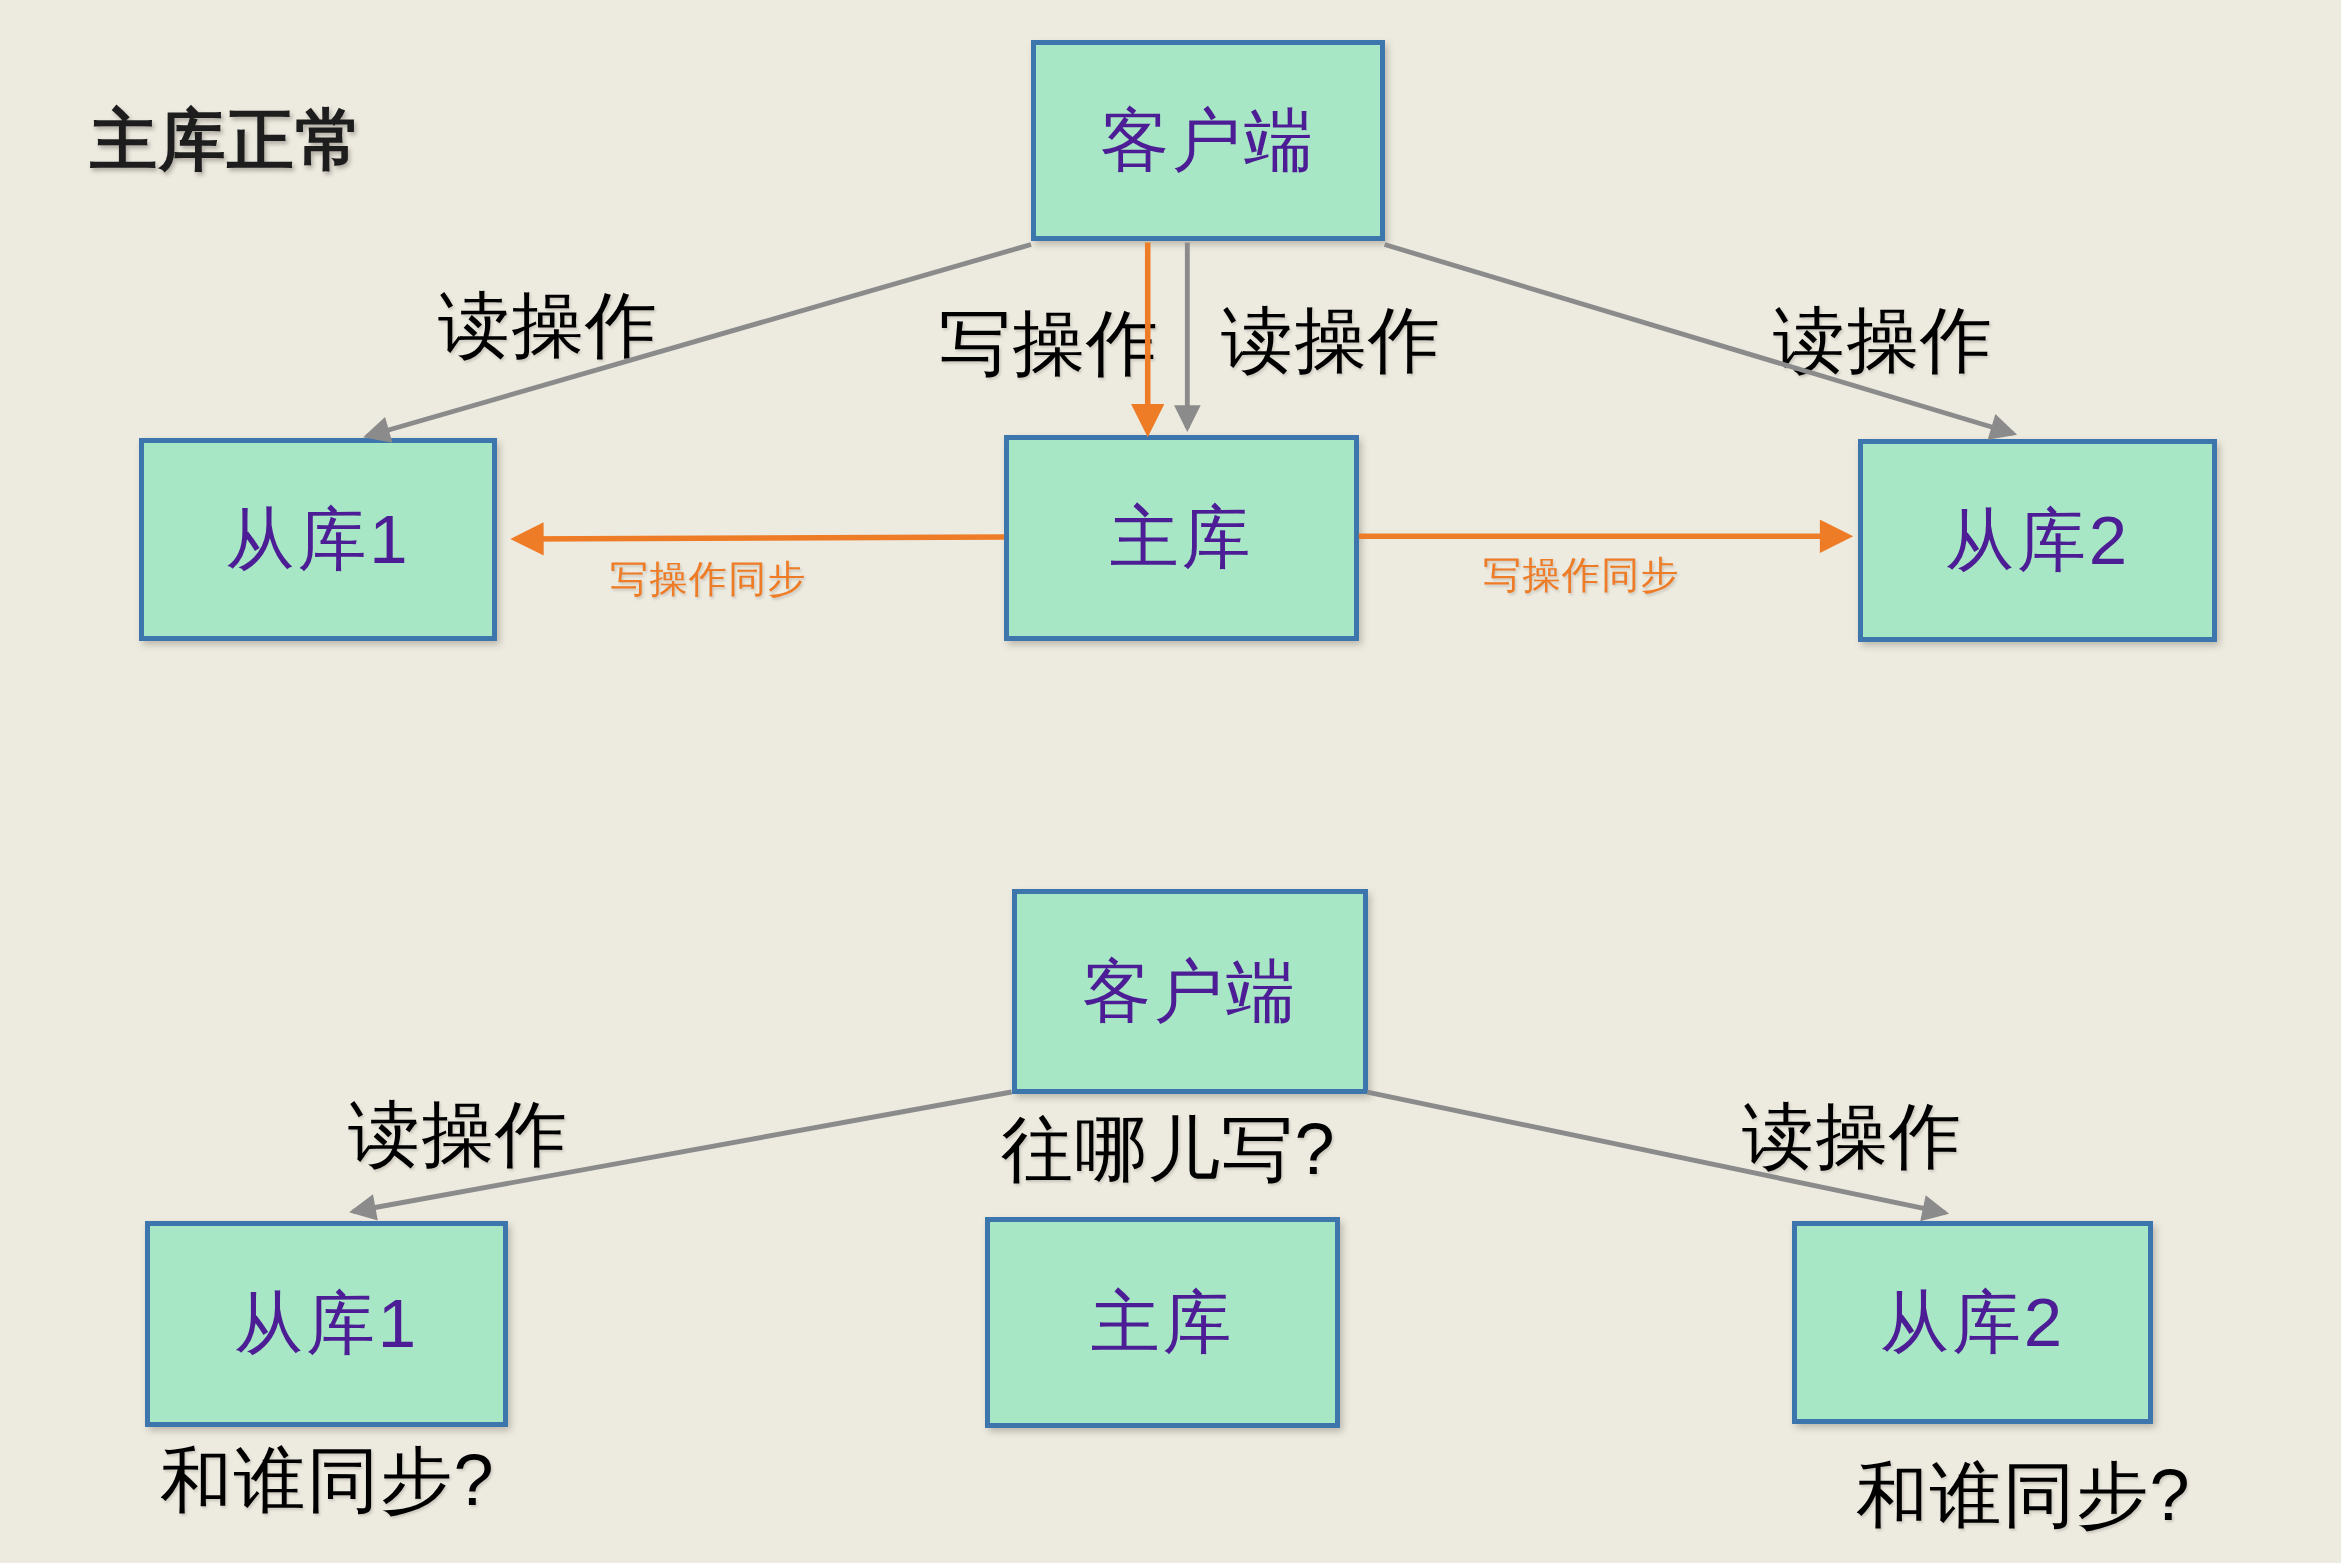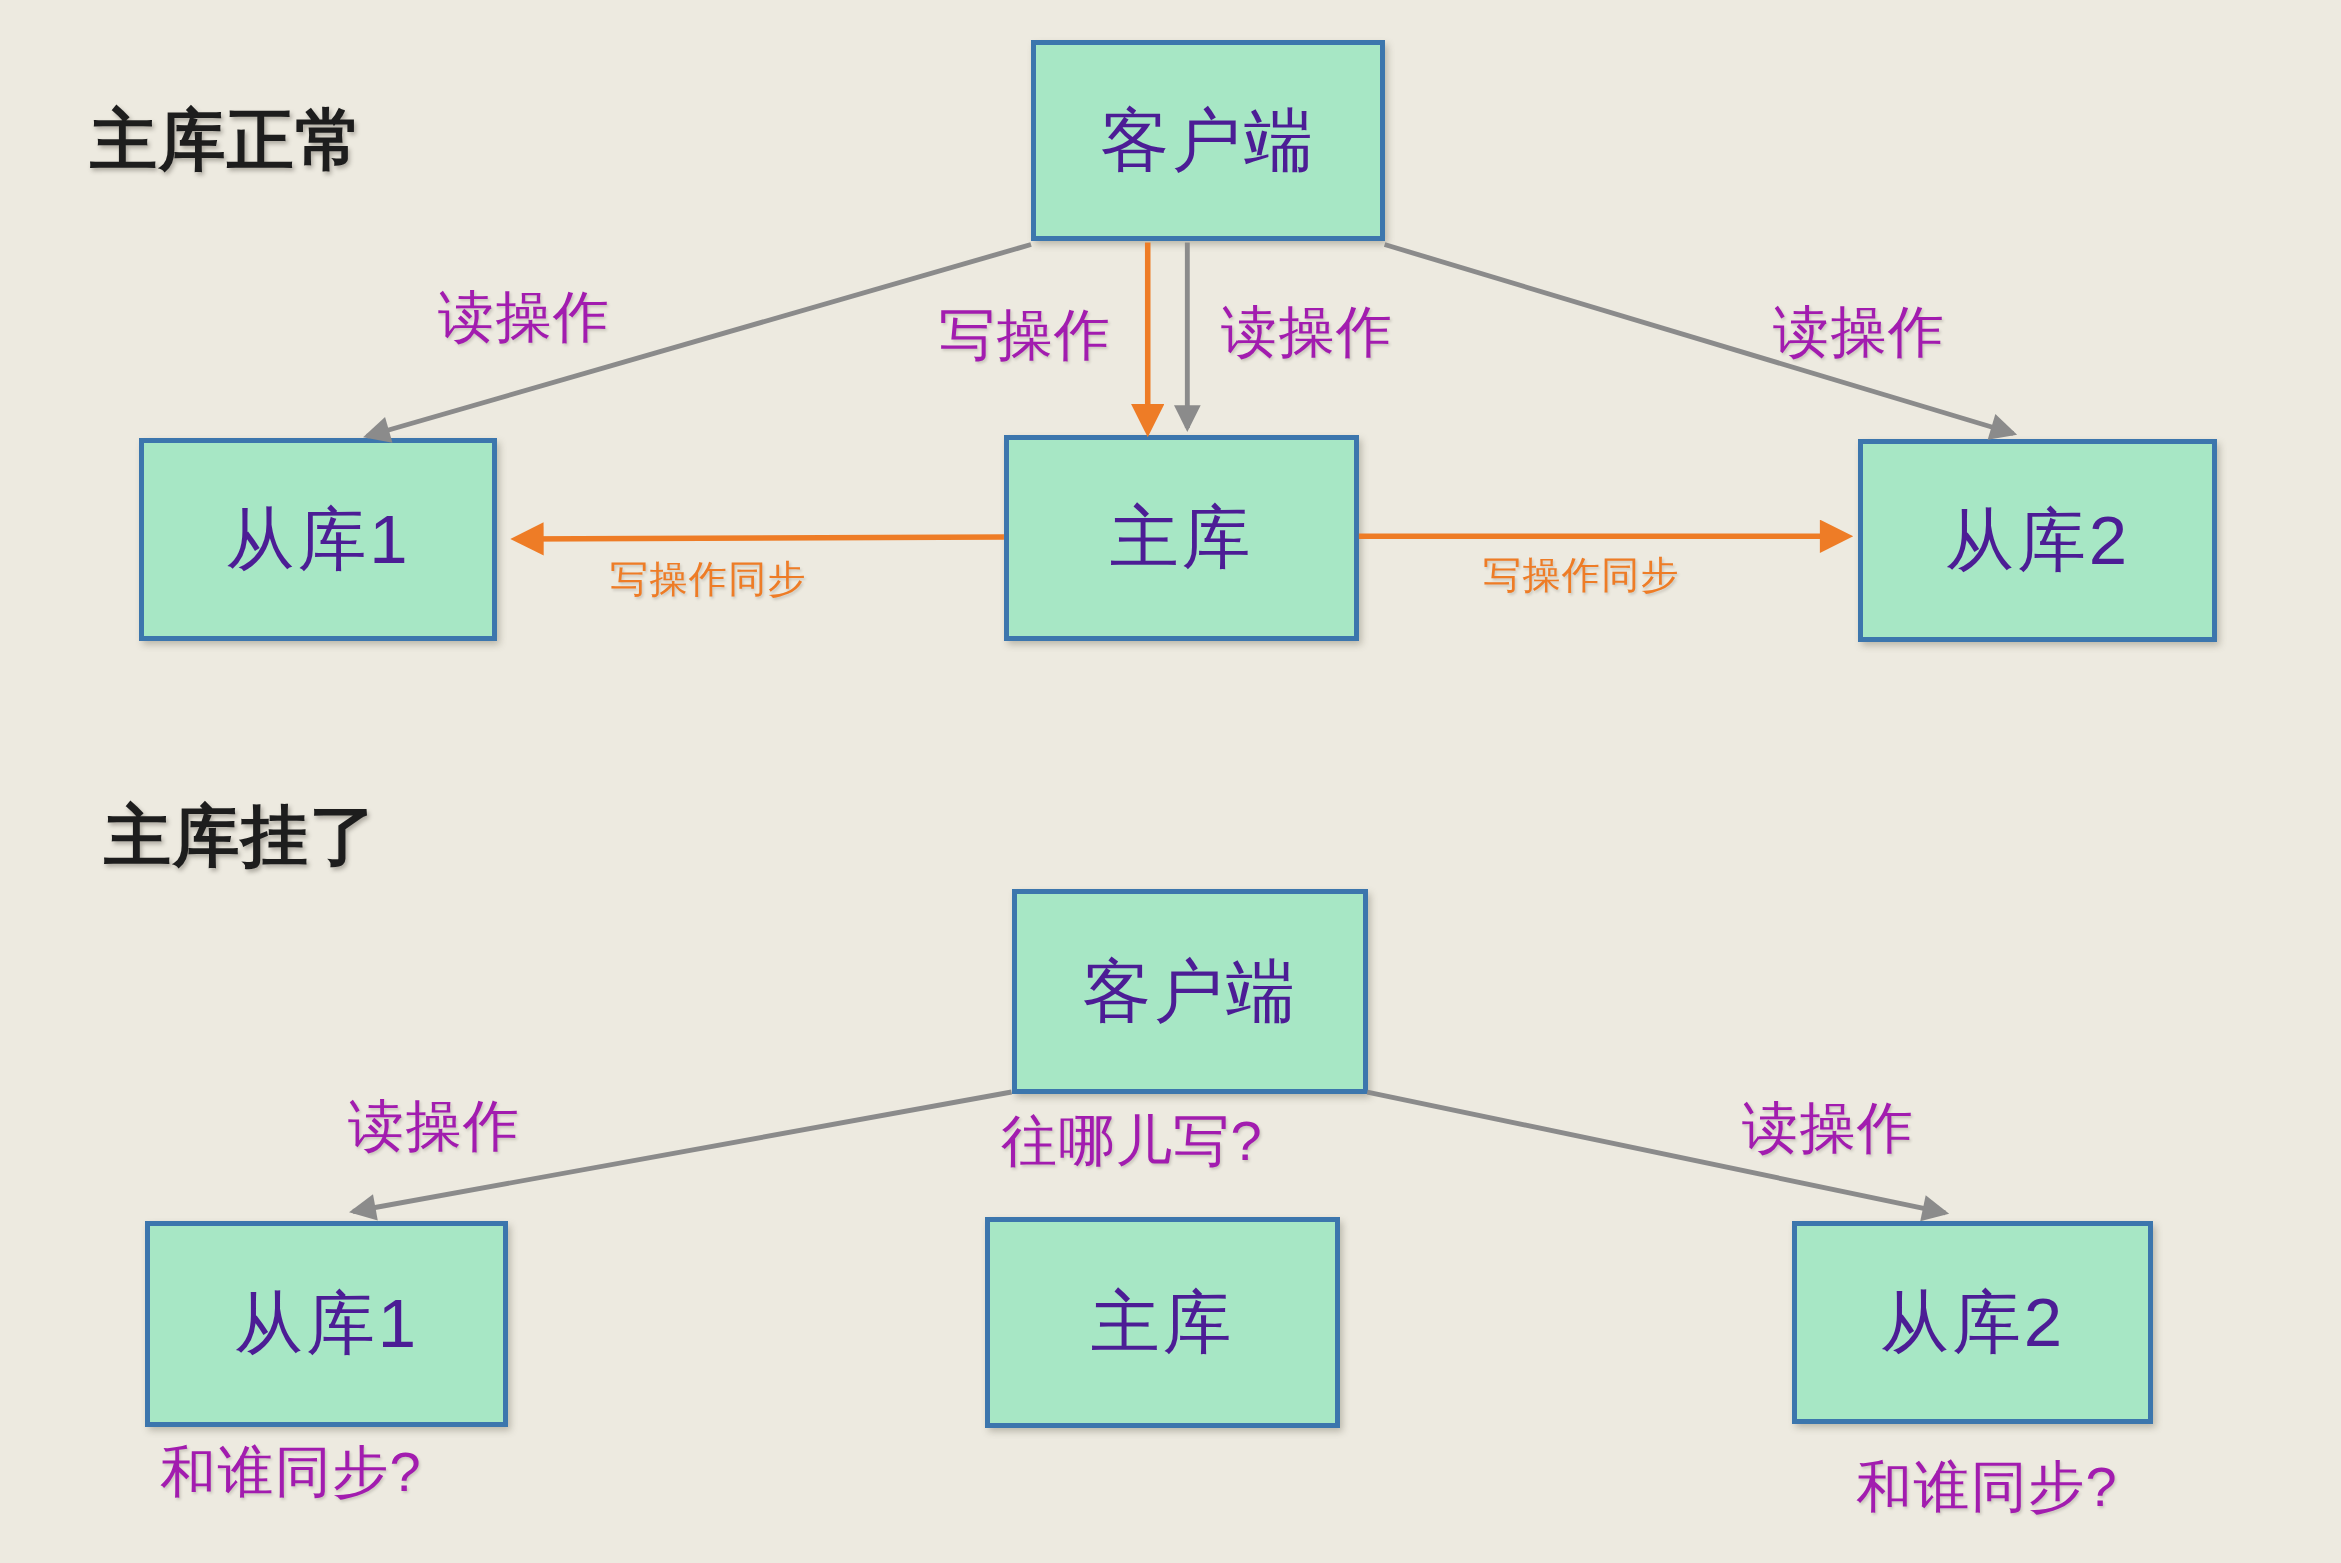--- a/index.html
+++ b/index.html
@@ -41,25 +41,25 @@
     position: absolute;
     font-size: 67px;
     font-weight: 600;
     letter-spacing: 1.4px;
     line-height: 1;
     color: #1d1d1d;
     text-shadow: 2.1px 2.8px 4.2px rgba(60,55,45,0.35);
   }
   .edge-label {
     position: absolute;
-    font-size: 56px;
+    font-size: 72px;
     font-weight: 500;
     line-height: 1;
     letter-spacing: 1.4px;
-    color: #a21caf;
+    color: #000000;
     text-shadow: 1.4px 2.1px 2.8px rgba(60,55,45,0.20);
     white-space: nowrap;
   }
   .edge-label.orange {
     color: var(--accent-orange);
     font-size: 38px;
   }
   svg.arrows {
     position: absolute;
     left: 0; top: 0;
@@ -114,21 +114,20 @@
   <div class="edge-label" style="left:939px; top:307px;">写操作</div>
 
   <div class="edge-label" style="left:1221px; top:304px;">读操作</div>
 
   <div class="edge-label" style="left:1773px; top:304px;">读操作</div>
 
   <div class="edge-label orange" style="left:610px; top:560px;">写操作同步</div>
 
   <div class="edge-label orange" style="left:1483px; top:556px;">写操作同步</div>
 
-  <div class="section-title" style="left:104px; top:802px;">主库挂了</div>
 
   <div class="node" style="left:1012px; top:889px; width:356px; height:205px;">客户端</div>
 
   <div class="node" style="left:145px; top:1221px; width:363px; height:206px;">从库1</div>
 
   <div class="node" style="left:985px; top:1217px; width:355px; height:211px;">主库</div>
 
   <div class="node" style="left:1792px; top:1221px; width:361px; height:203px;">从库2</div>
 
   <div class="edge-label" style="left:348px; top:1098px;">读操作</div>

